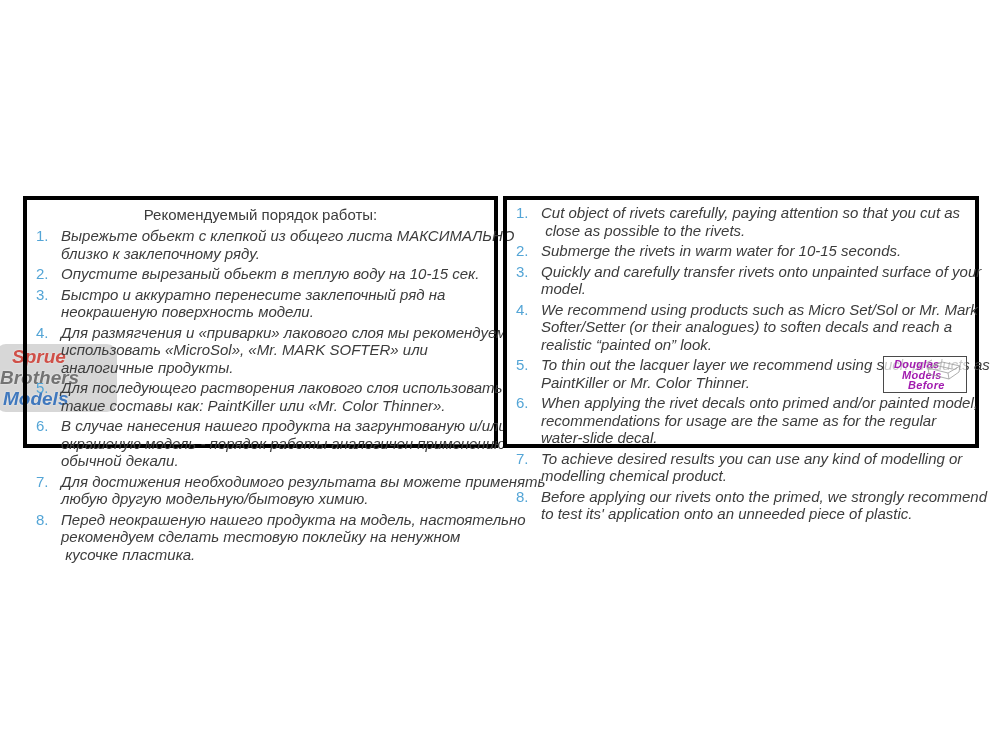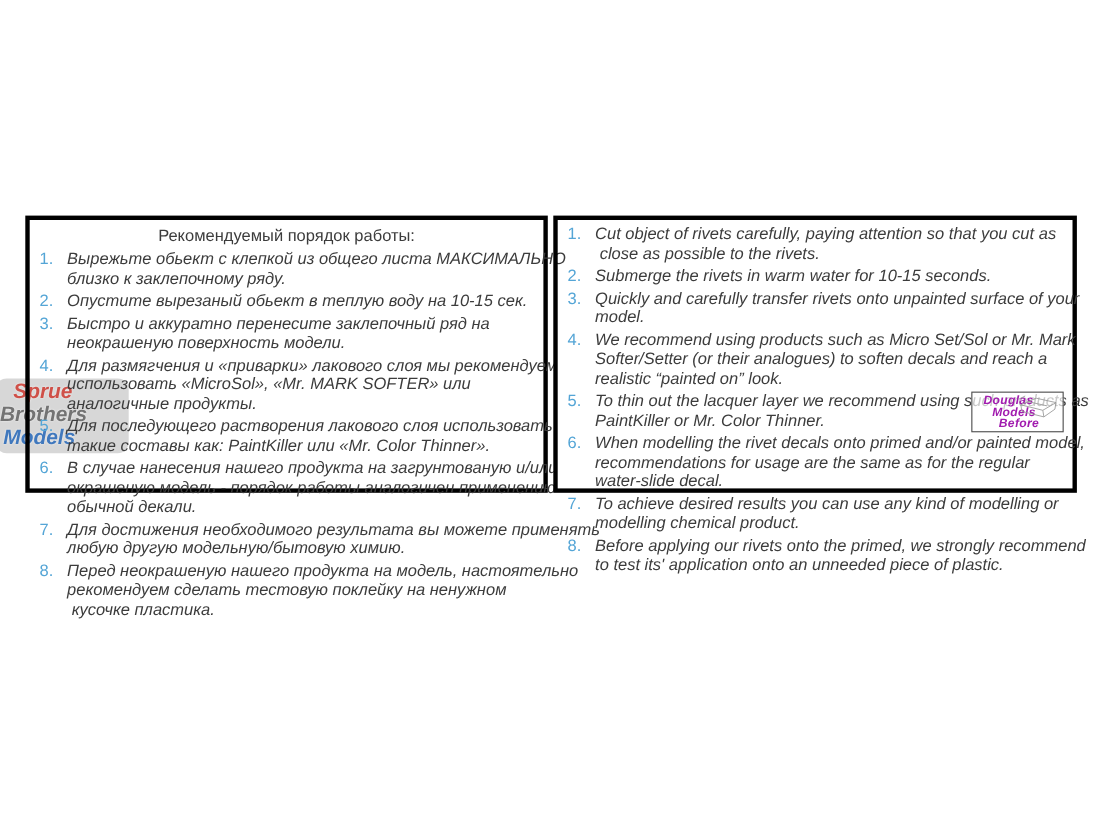--- a/index.html
+++ b/index.html
@@ -187,21 +187,21 @@
 Softer/Setter (or their analogues) to soften decals and reach a
 realistic “painted on” look.</span>
         </div>
       <div class="row">
           <span class="num">5.</span>
           <span class="txt">To thin out the lacquer layer we recommend using such products as
 PaintKiller or Mr. Color Thinner.</span>
         </div>
       <div class="row">
           <span class="num">6.</span>
-          <span class="txt">When modelling the rivet decals onto primed and/or painted model,
+          <span class="txt">When applying the rivet decals onto primed and/or painted model,
 recommendations for usage are the same as for the regular
 water-slide decal.</span>
         </div>
       <div class="row">
           <span class="num">7.</span>
           <span class="txt">To achieve desired results you can use any kind of modelling or
 modelling chemical product.</span>
         </div>
       <div class="row">
           <span class="num">8.</span>

